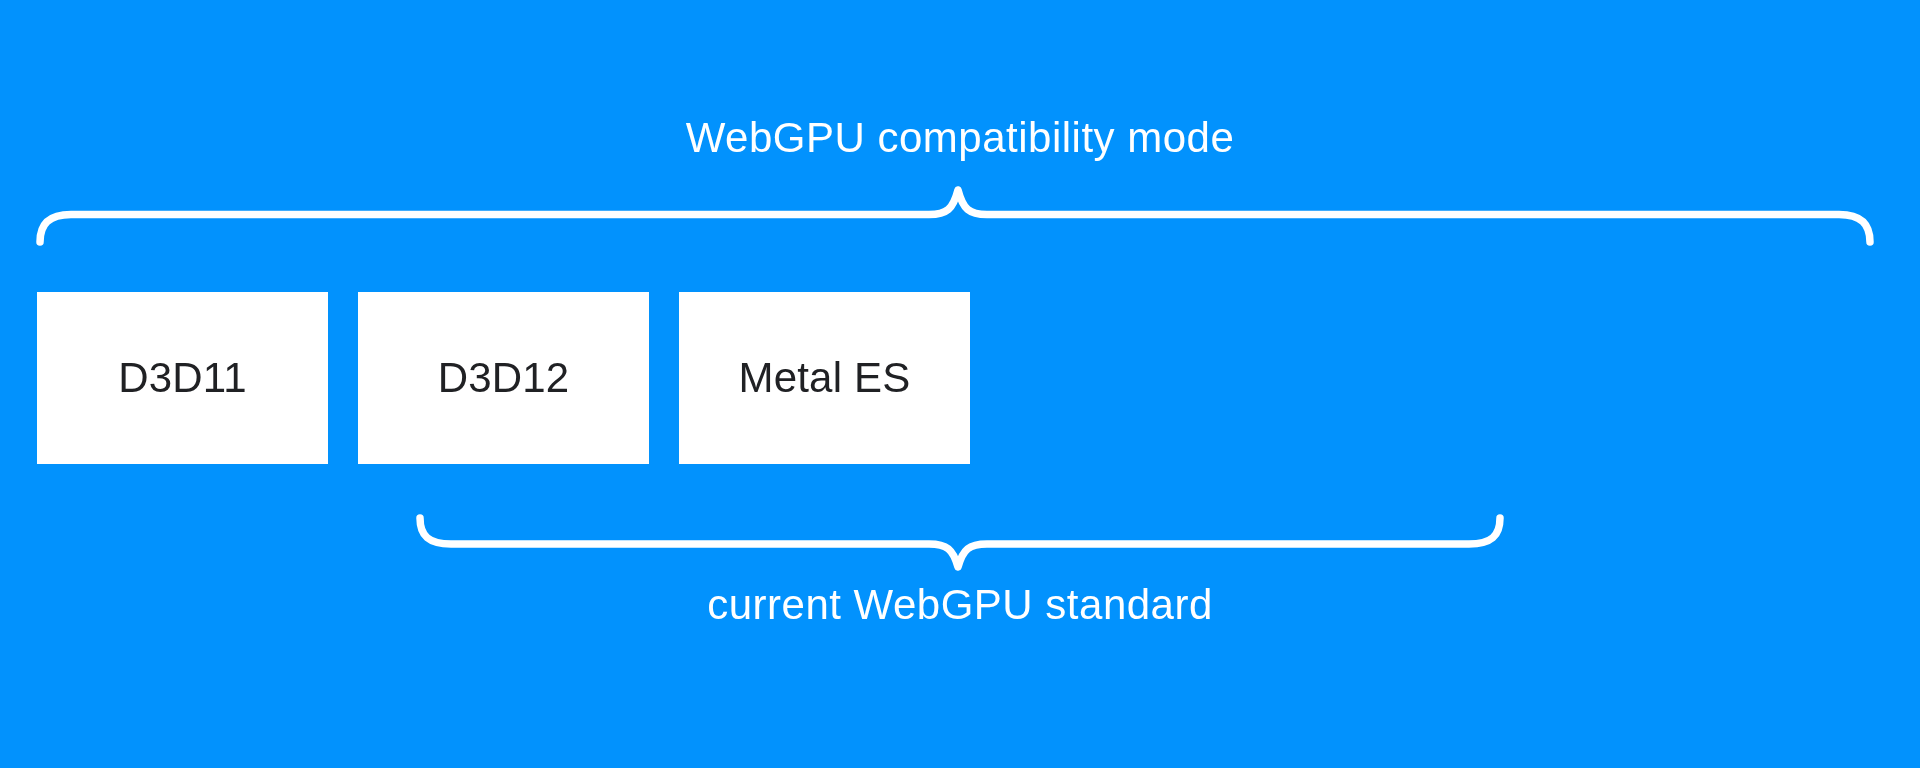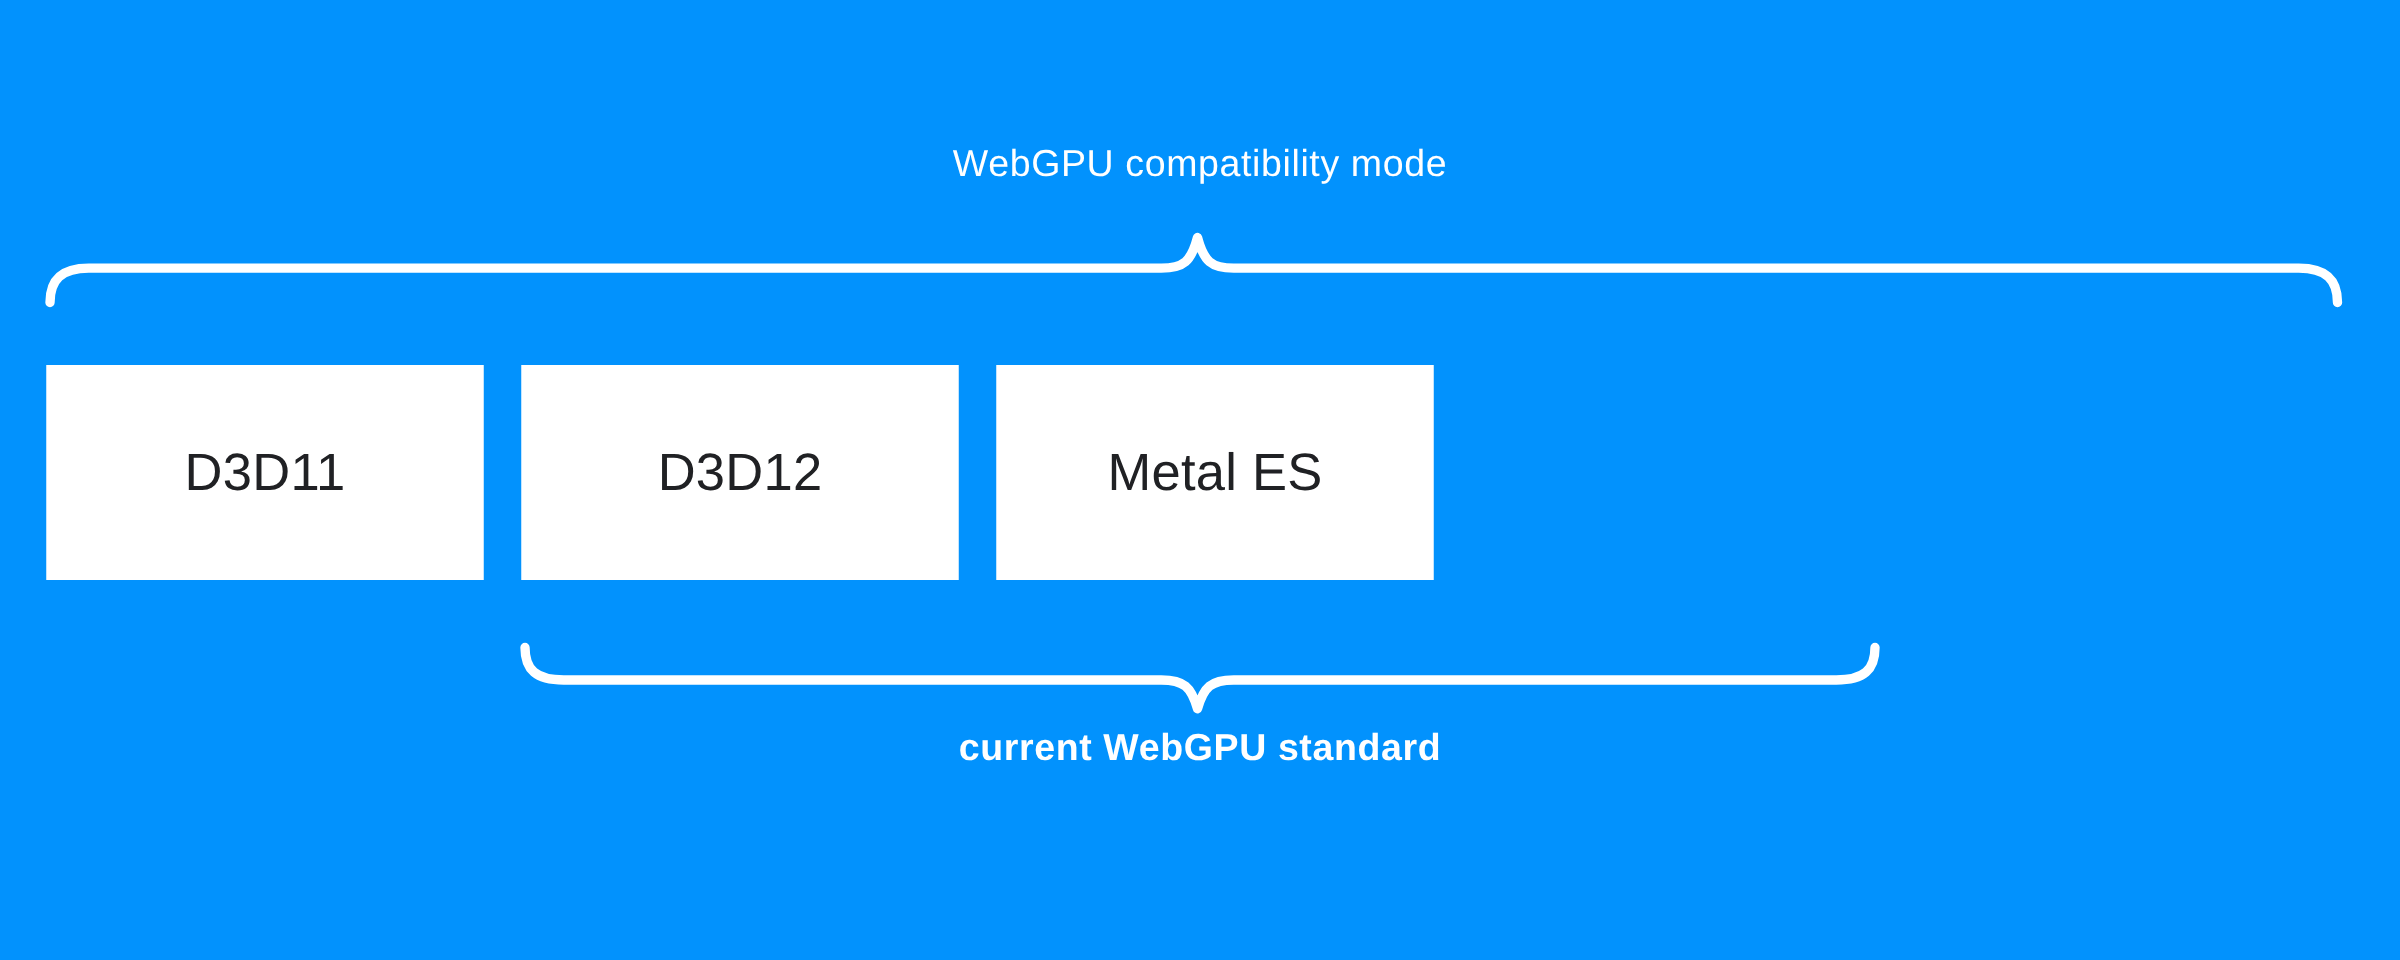--- a/index.html
+++ b/index.html
@@ -19,44 +19,44 @@
     width: 1920px;
     height: 768px;
     background: var(--background);
   }
   .caption {
     position: absolute;
     left: 0;
     width: 1920px;
     text-align: center;
     color: var(--label-text);
-    font-size: 30px;
+    font-size: 42px;
     line-height: 1;
     letter-spacing: 0.5px;
     font-weight: 400;
   }
   .caption.title { top: 117px; }
-  .caption.subtitle { top: 584px; font-weight: bold; }
+  .caption.subtitle { top: 584px; }
   .brace { position: absolute; display: block; }
   .brace path {
     fill: none;
     stroke: #ffffff;
     stroke-width: 7.5;
     stroke-linecap: round;
     stroke-linejoin: round;
   }
   .backend-row {
     position: absolute;
     left: 37px;
     top: 292px;
     display: flex;
     gap: 30px;
   }
   .backend-box {
-    width: 350px;
+    width: 291px;
     height: 172px;
     background: var(--box-background);
     display: flex;
     align-items: center;
     justify-content: center;
   }
   .backend-box span {
     color: var(--box-text);
     font-size: 42px;
     line-height: 1;

